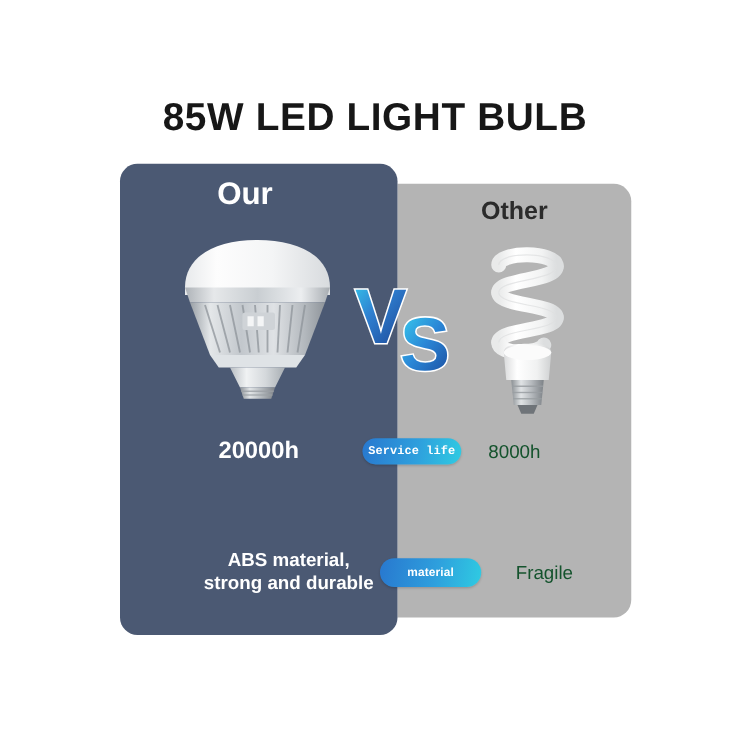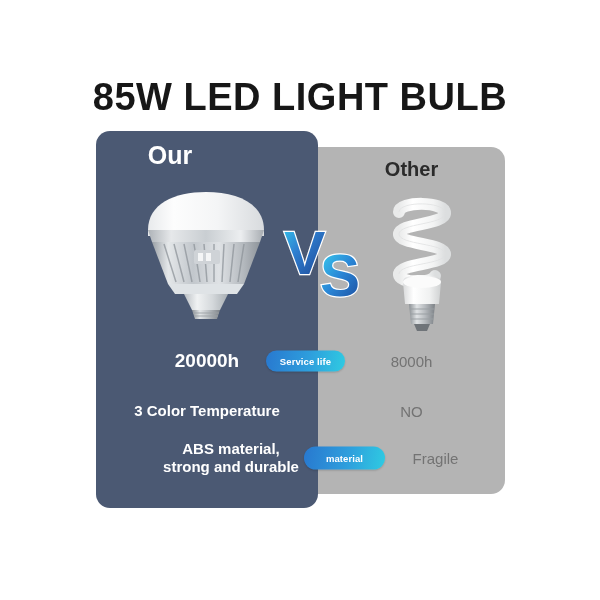--- a/index.html
+++ b/index.html
@@ -20,21 +20,21 @@
     background: #ffffff;
   }
 
   
   #page-title {
     position: absolute;
     left: 0;
     top: 76px;
     width: 600px;
     text-align: center;
-    font-size: 38px;
+    font-size: 31px;
     font-weight: bold;
     letter-spacing: 0.5px;
     color: #171717;
     white-space: nowrap;
   }
 
   
   #panel-other {
     position: absolute;
     left: 318px;
@@ -55,21 +55,21 @@
   }
 
   
   .panel-head {
     position: absolute;
     text-align: center;
     font-weight: bold;
     white-space: nowrap;
   }
   #head-our {
-    left: 79px;
+    left: 105px;
     top: 141px;
     width: 182px;
     font-size: 25px;
     color: #ffffff;
     z-index: 6;
   }
   #head-other {
     left: 318px;
     top: 158px;
     width: 187px;
@@ -142,21 +142,21 @@
   .cmp-right {
     position: absolute;
     left: 222px;
     top: 0;
     width: 187px;
     height: 44px;
     display: flex;
     align-items: center;
     justify-content: center;
     text-align: center;
-    color: #737373;
+    color: #14532d;
     font-size: 15px;
   }
 
   .cmp-pill {
     position: absolute;
     top: 50%;
     transform: translateY(-50%);
     height: 21px;
     border-radius: 11px;
     background: linear-gradient(100deg, #2878cf 0%, #2e9fdd 55%, #2fcbe2 100%);
@@ -164,21 +164,21 @@
     font-size: 9.5px;
     font-weight: bold;
     display: flex;
     align-items: center;
     justify-content: center;
     letter-spacing: 0.1px;
     white-space: nowrap;
     box-shadow: 0 1px 2px rgba(0,0,0,0.18);
     z-index: 8;
   }
-  #pill-0 { left: 170px; width: 79px; }
+  #pill-0 { left: 194px; width: 79px; font-family: Liberation Mono, monospace; }
   #pill-1 { left: 182px; width: 86px; }
   #pill-2 { left: 184px; width: 81px; height: 23px; border-radius: 12px; text-align: center; }
 </style>
 </head>
 <body>
 
 <div id="stage">
 
   <div id="page-title">85W LED LIGHT BULB</div>
 
@@ -324,22 +324,20 @@
     <text x="38" y="80" font-family="'Liberation Sans', sans-serif" font-size="60" font-weight="bold" fill="url(#vsG2)" stroke="#ffffff" stroke-width="2.4" paint-order="stroke">S</text>
   </svg>
 
   <div class="cmp-row" id="row-0">
     <div class="cmp-left">20000h</div>
     <div class="cmp-right">8000h</div>
     <div class="cmp-pill" id="pill-0">Service life</div>
   </div>
 
   <div class="cmp-row" id="row-1">
-    <div class="cmp-left">3 Color Temperature</div>
-    <div class="cmp-right">NO</div>
   </div>
 
   <div class="cmp-row" id="row-2">
     <div class="cmp-left" style="white-space:pre-line">ABS material,
 strong and durable</div>
     <div class="cmp-right">Fragile</div>
     <div class="cmp-pill" id="pill-2">material</div>
   </div>
 
 </div>

